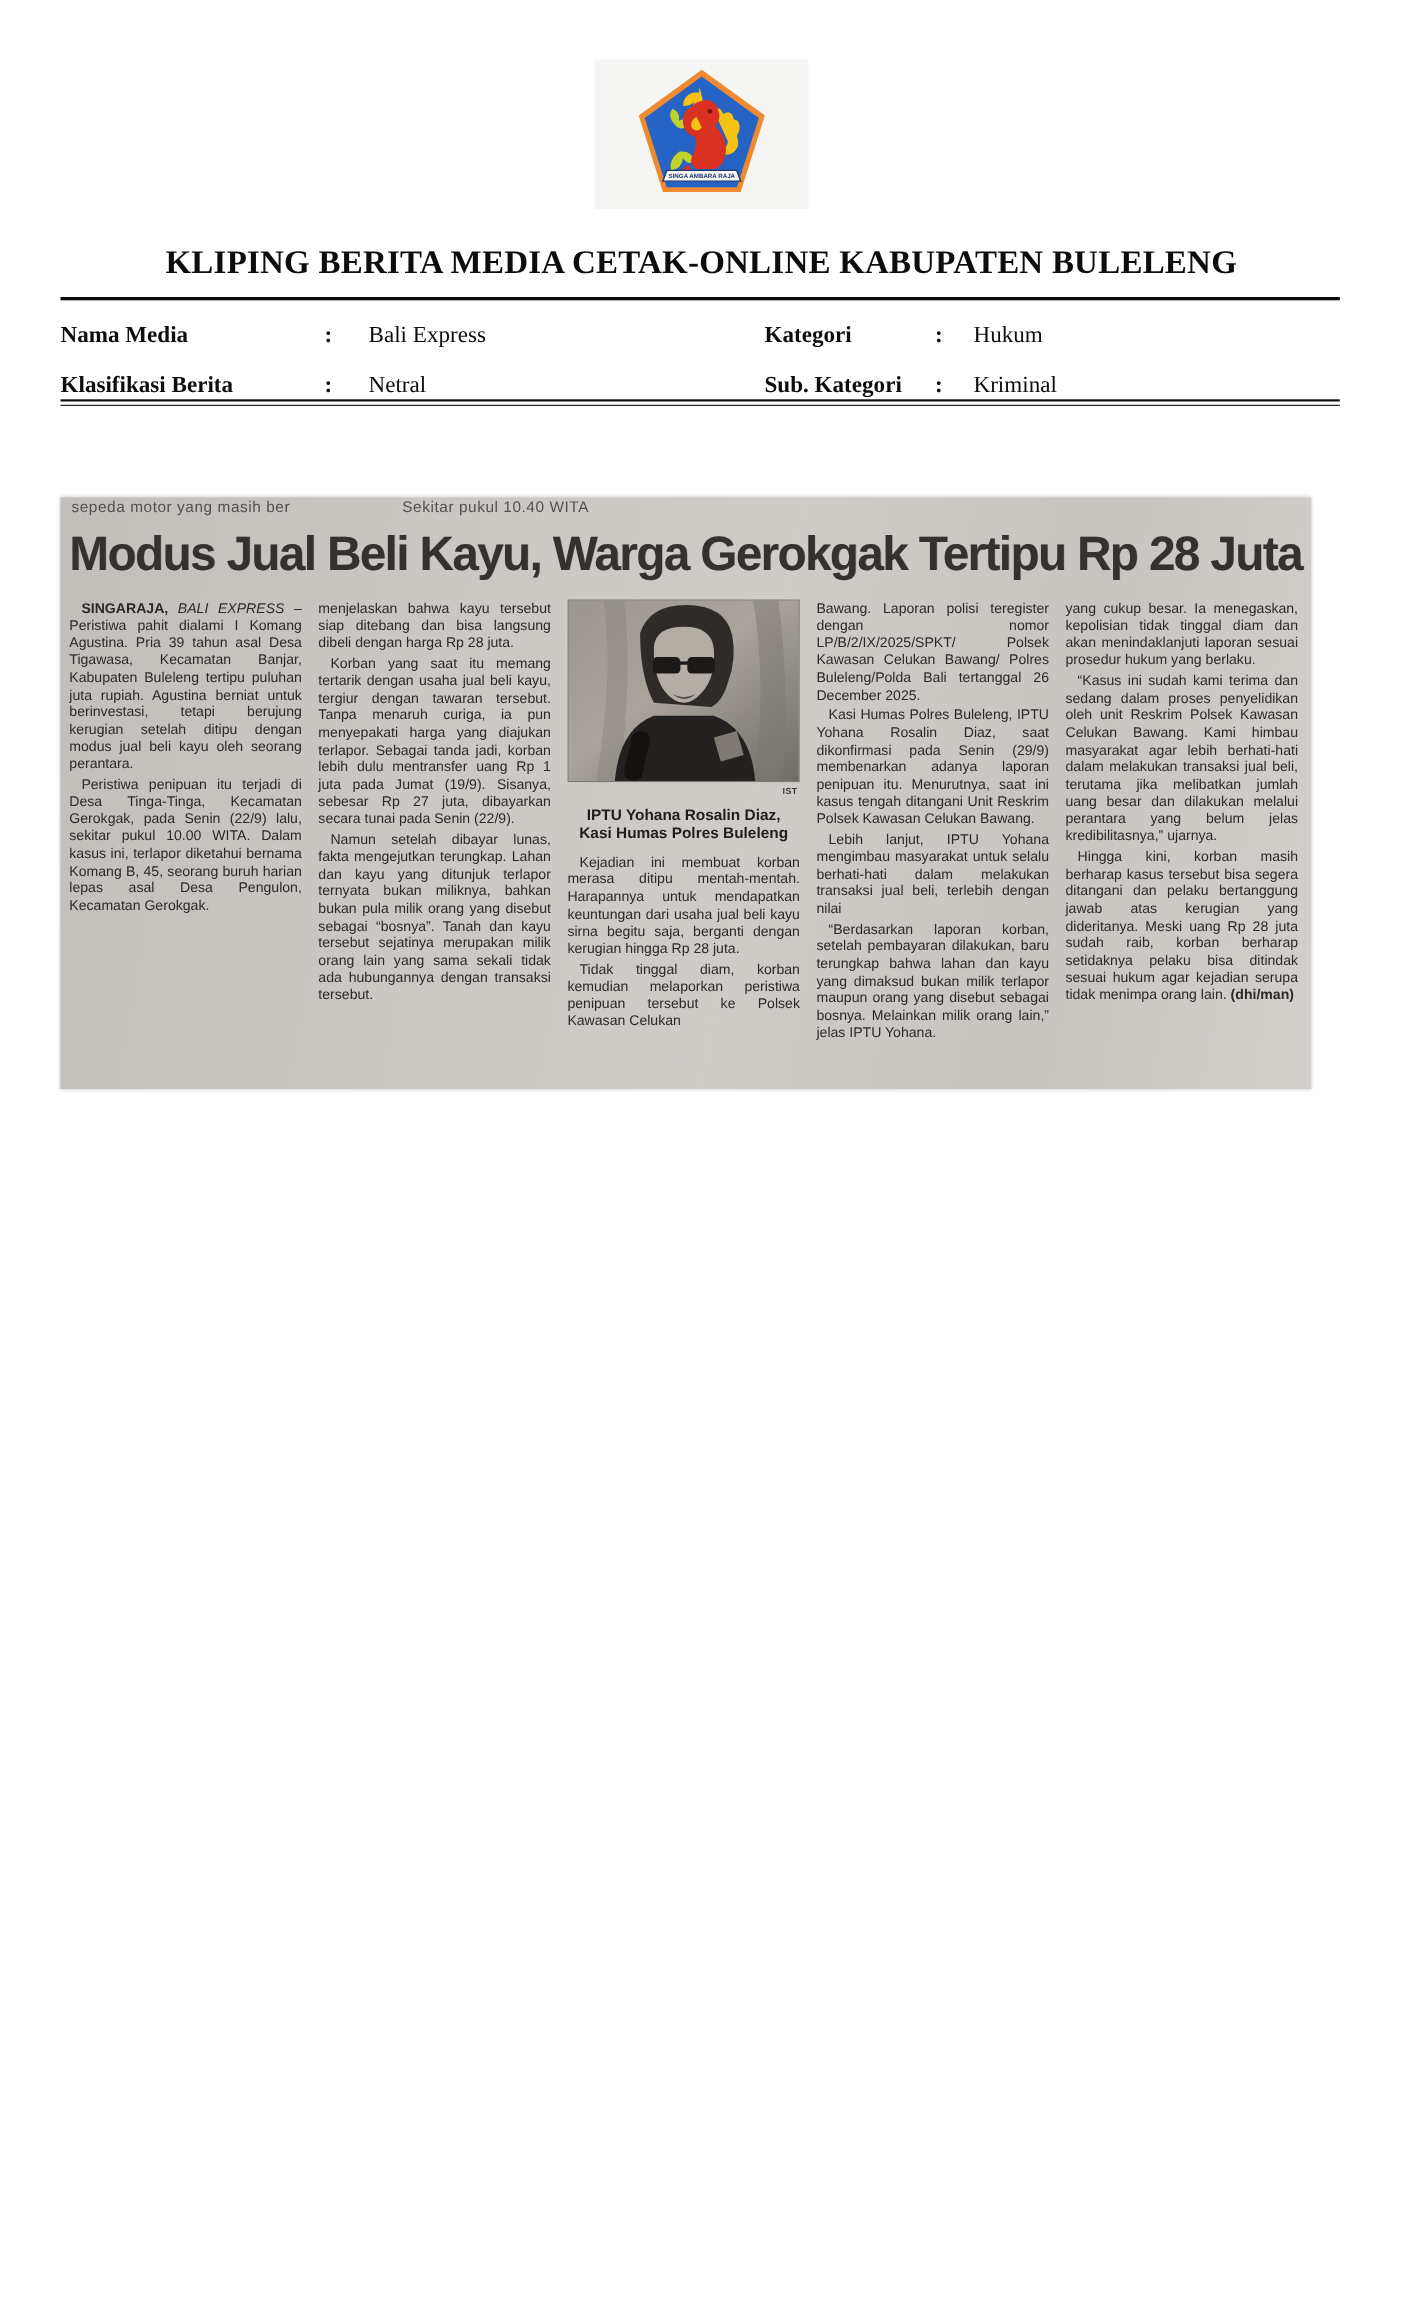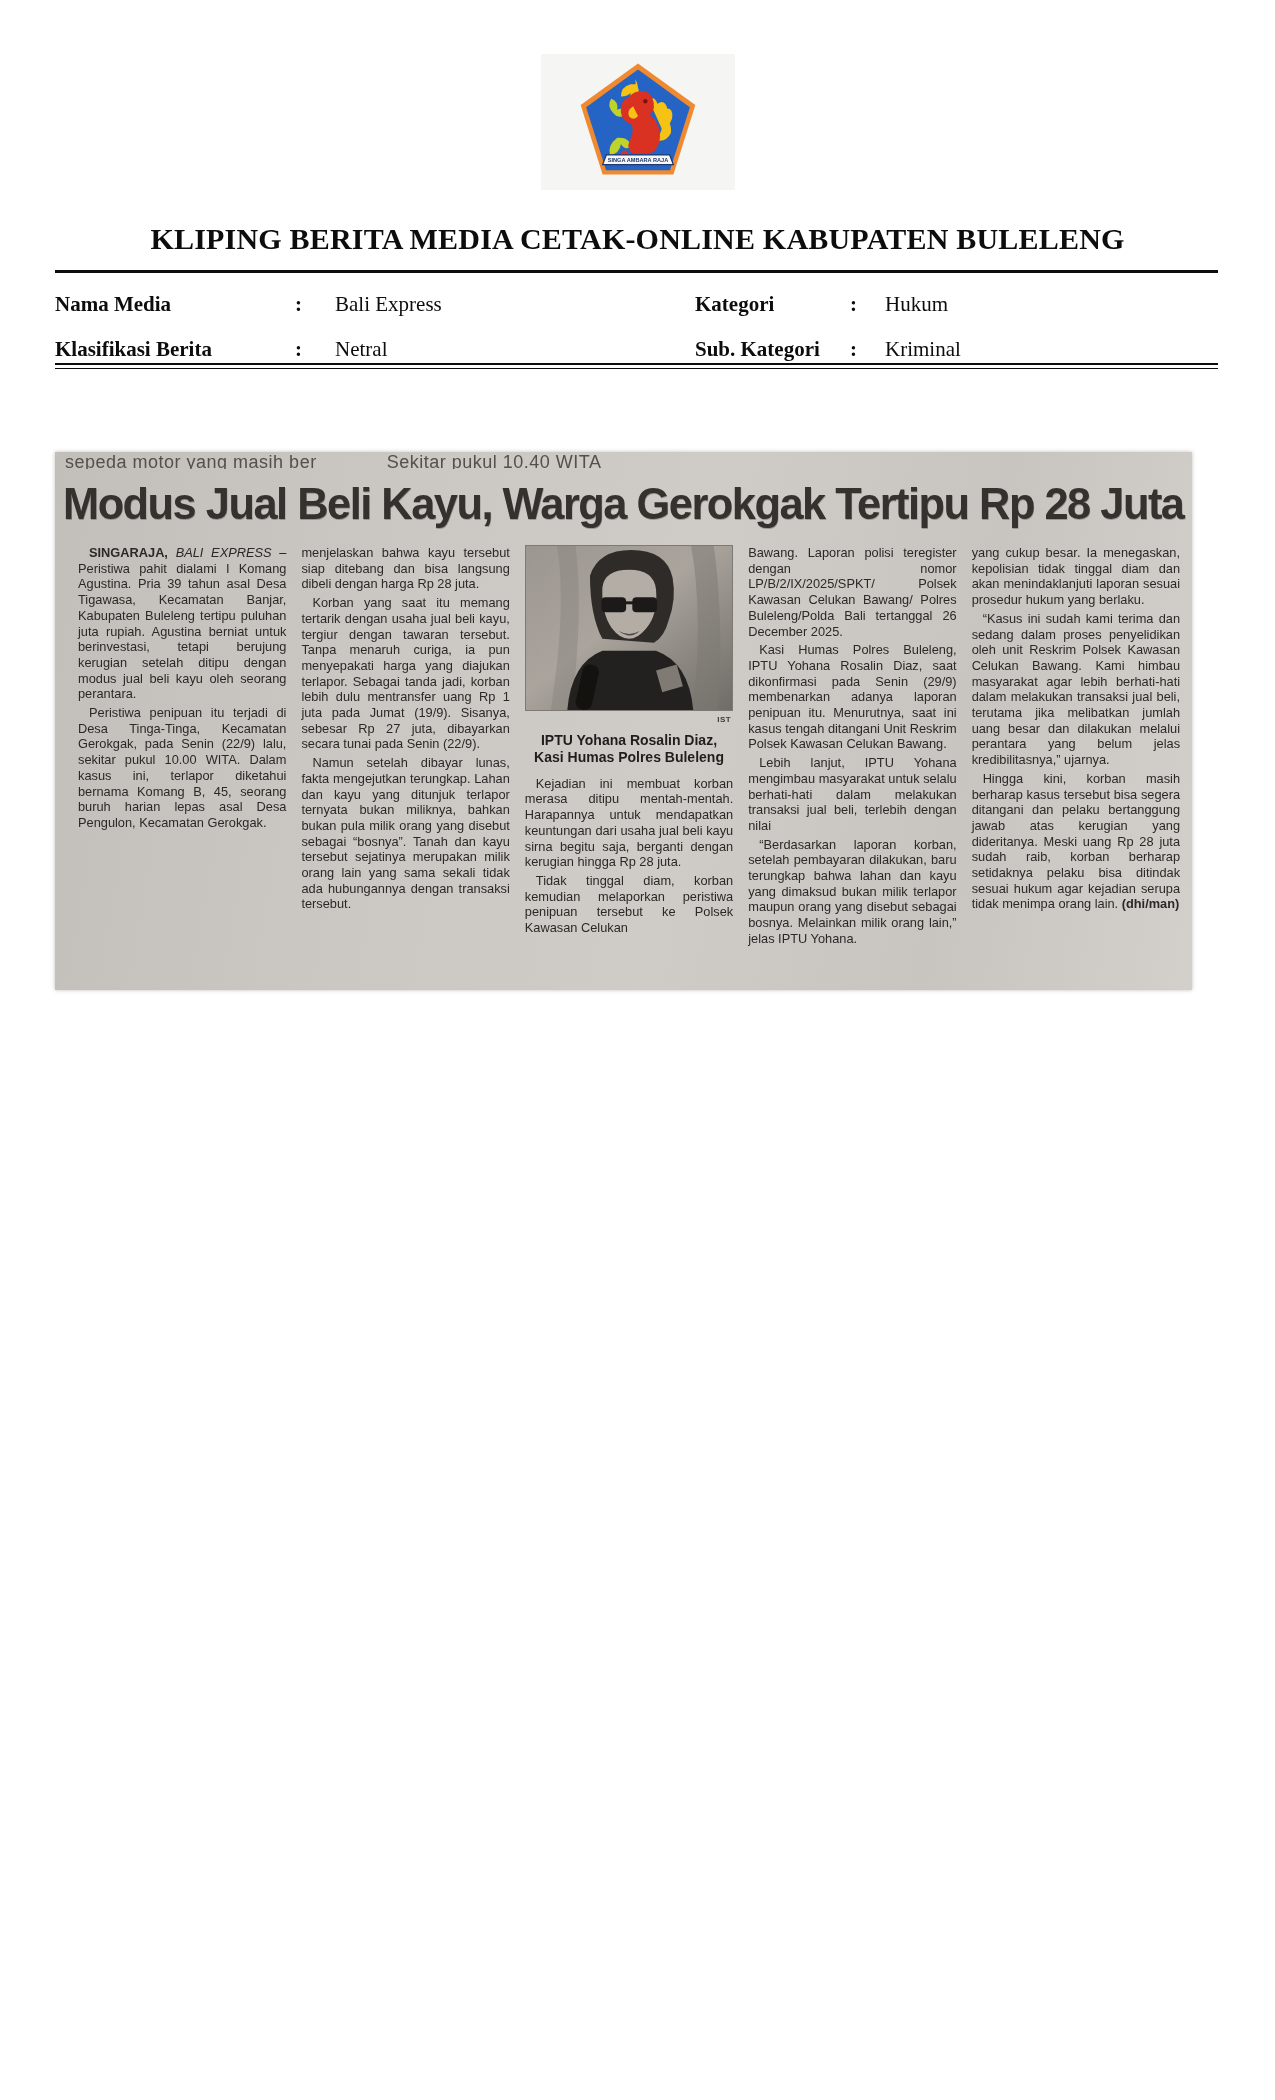--- a/index.html
+++ b/index.html
@@ -33,30 +33,30 @@
   
   .clipping {
     position:absolute; left:55px; top:452px; width:1137px; height:538px;
     background:linear-gradient(100deg,#c2bfbb 0%,#cbc8c4 30%,#cfccc8 55%,#c8c5c1 78%,#d3d0cc 100%);
     box-shadow:0 0 4px rgba(0,0,0,0.25);
     overflow:hidden; color:#262524;
     font-family:"Liberation Sans", sans-serif;
   }
   .cut-strip {
     height:15px; overflow:hidden; margin:2px 10px 0 10px;
-    font-size:18px; color:#53504d; display:flex; gap:70px; white-space:nowrap;
+    font-size:14px; color:#53504d; display:flex; gap:102px; white-space:nowrap;
   }
   .cut-strip span { display:inline-block; transform:translateY(-2px); letter-spacing:0.5px; }
   .headline {
     margin:10px 6px 12px 8px; white-space:nowrap;
     font-weight:bold; font-size:44px; letter-spacing:-1.5px; color:#34322f;
     transform:scaleX(0.985); transform-origin:left center;
     text-shadow:0.5px 0.5px 0.5px rgba(60,58,55,0.35);
   }
-  .cols { display:flex; gap:15px; padding:4px 12px 0 23px; height:444px; overflow:hidden; }
+  .cols { display:flex; gap:15px; padding:4px 12px 0 8px; height:444px; overflow:hidden; }
   .col {
     flex:1 1 0; font-size:12.8px; line-height:15.7px; text-align:justify;
     color:#2a2928;
   }
   .col p { margin:0 0 3px 0; text-indent:11px; }
   .col p.cont { text-indent:0; }
   .lead-bold { font-weight:bold; }
   .lead-italic { font-style:italic; }
   .sign-bold { font-weight:bold; }
   

